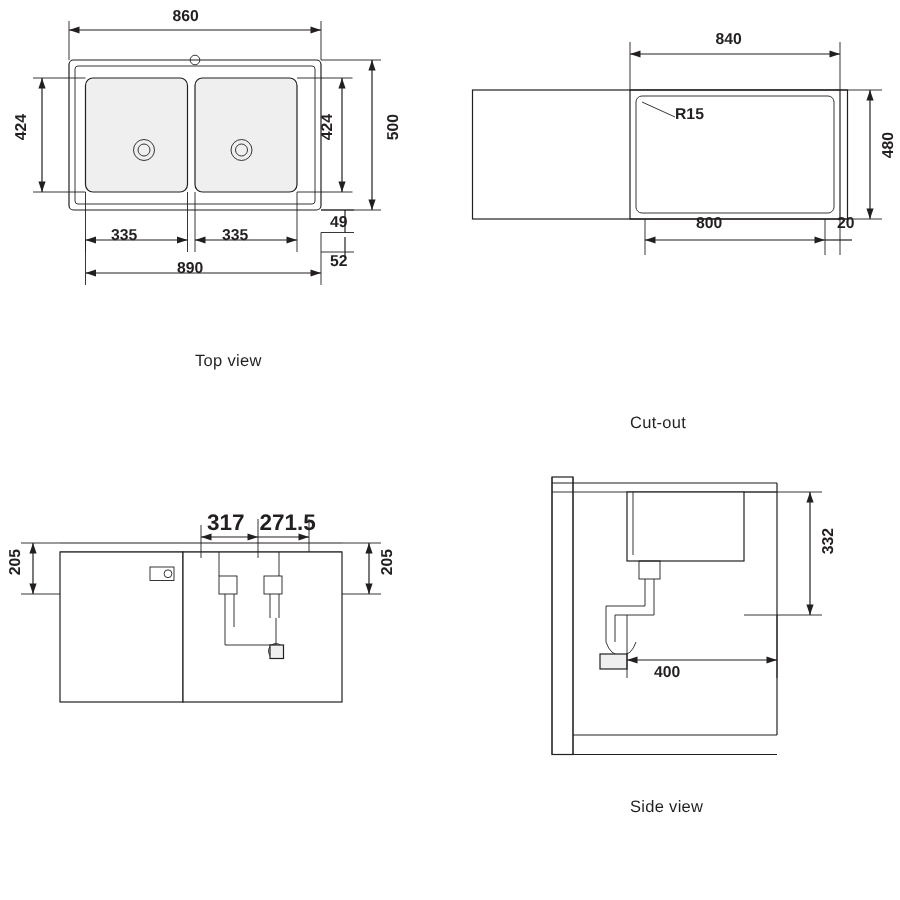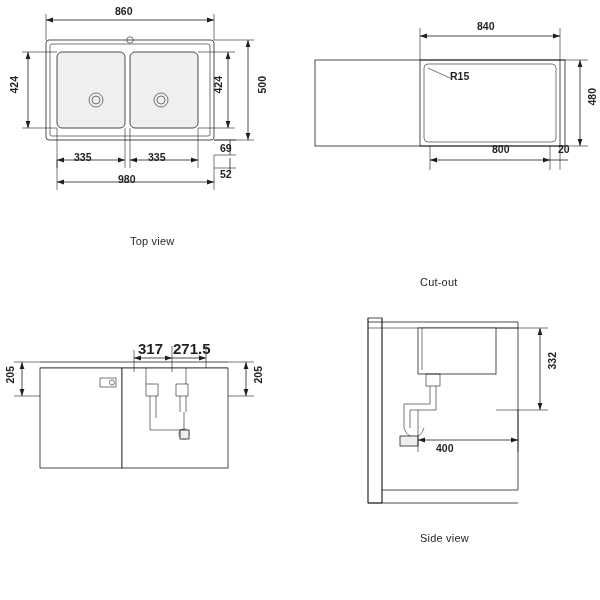--- a/index.html
+++ b/index.html
@@ -106,22 +106,22 @@
       <polygon points="57,182 64,179.6 64,184.4" fill="#231f20"></polygon>
       <polygon points="214,182 207,179.6 207,184.4" fill="#231f20"></polygon>
     </svg>
 
     <div class="dim" style="left:115px;top:5px;">860</div>
     <div class="dim vert" style="left:8px;top:76px;">424</div>
     <div class="dim vert" style="left:212px;top:76px;">424</div>
     <div class="dim vert" style="left:256px;top:76px;">500</div>
     <div class="dim" style="left:74px;top:151px;">335</div>
     <div class="dim" style="left:148px;top:151px;">335</div>
-    <div class="dim" style="left:118px;top:173px;">980</div>
-    <div class="dim" style="left:220px;top:142px;">69</div>
+    <div class="dim" style="left:118px;top:173px;">890</div>
+    <div class="dim" style="left:220px;top:142px;">49</div>
     <div class="dim" style="left:220px;top:168px;">52</div>
 
     <div class="cap" style="left:130px;top:235px;">Top view</div>
   </div>
 
   <div class="panel" style="left:300px;top:0;width:300px;height:270px;">
     <svg width="300" height="270">
 
       <rect class="fillw" x="15" y="60" width="250" height="86"></rect>
 
@@ -148,21 +148,21 @@
       <polygon points="250,160 243,157.6 243,162.4" fill="#231f20"></polygon>
 
       <line class="thin" x1="260" y1="146" x2="260" y2="170"></line>
       <line class="ln" x1="250" y1="160" x2="268" y2="160"></line>
 
       <line class="thin" x1="128" y1="68" x2="150" y2="78"></line>
     </svg>
 
     <div class="dim" style="left:177px;top:20px;">840</div>
     <div class="dim vert" style="left:286px;top:88px;">480</div>
-    <div class="dim" style="left:192px;top:143px;">800</div>
+    <div class="dim" style="left:164px;top:143px;">800</div>
     <div class="dim" style="left:258px;top:143px;">20</div>
     <div class="dim" style="left:150px;top:70px;">R15</div>
 
     <div class="cap" style="left:120px;top:228px;margin-top:48px;">Cut-out</div>
   </div>
 
   <div class="panel" style="left:0;top:300px;width:290px;height:290px;">
     <svg width="290" height="290">
 
       <line class="ln" x1="40" y1="62" x2="228" y2="62"></line>

